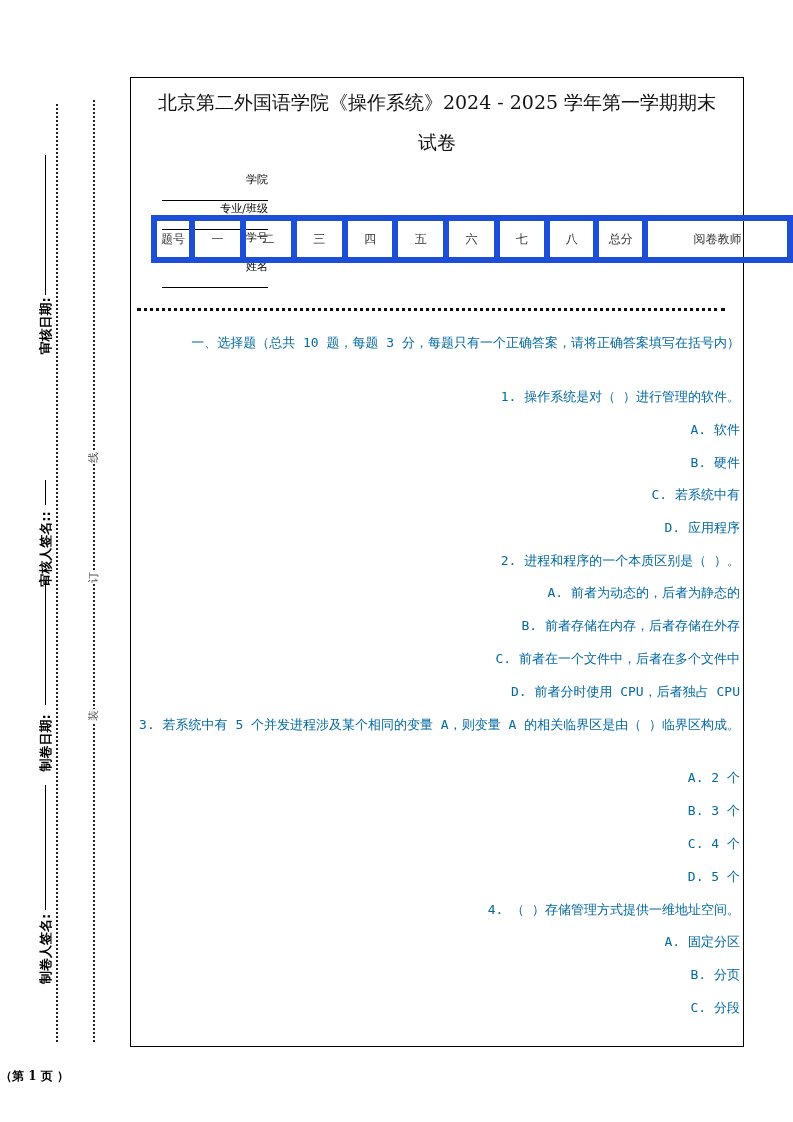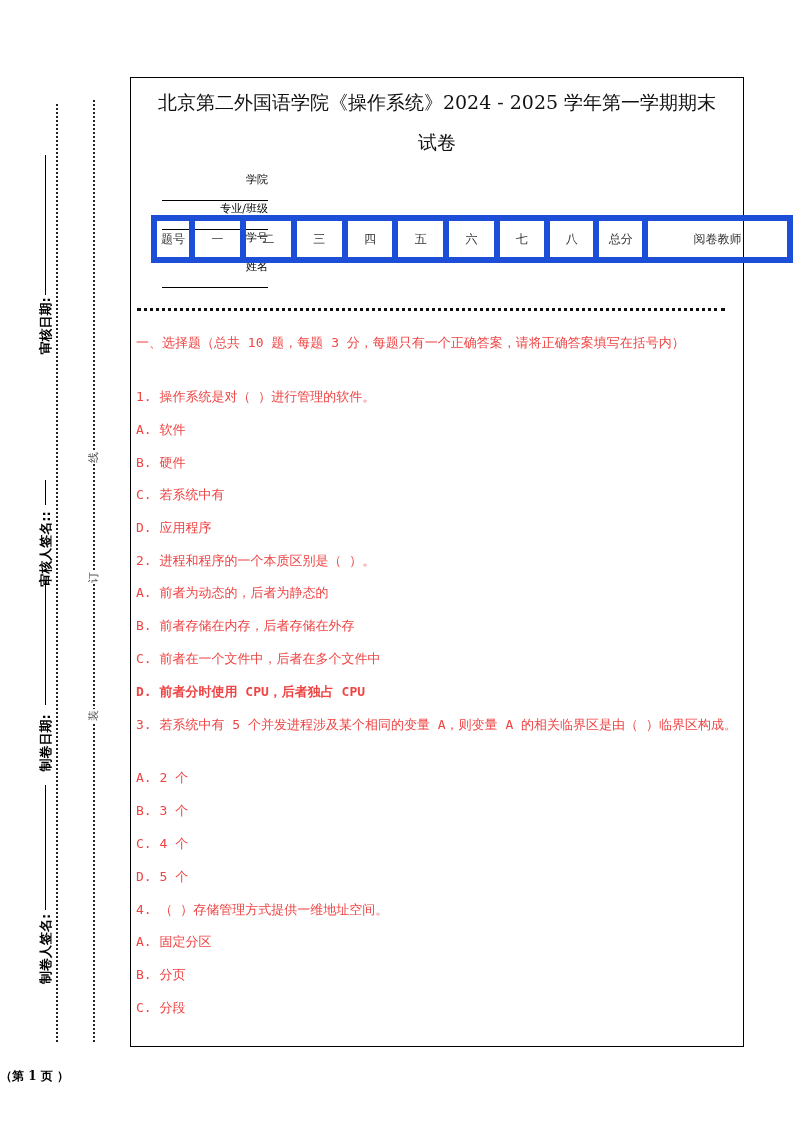--- a/index.html
+++ b/index.html
@@ -14,21 +14,21 @@
                font-family:"DejaVu Serif", serif; background:#fff; padding:0 1px; }
   
   .frame { position:absolute; left:130px; top:77px; width:614px; height:970px; border:1px solid #000; box-sizing:border-box; }
   .title { position:absolute; left:130px; width:614px; text-align:center; font-family:"DejaVu Serif", serif; font-size:19px; color:#111; }
   .info { position:absolute; left:162px; top:172px; font-family:"DejaVu Serif", serif; font-size:11px; display:flex; align-items:flex-end;flex-direction:column; }
   .info .lbl { white-space:nowrap; }
   .info .uline { border-bottom:1px solid #000; height:13px; display:inline-block; }
   table.score { position:absolute; left:151px; top:215px; border-collapse:collapse; font-family:"DejaVu Sans", sans-serif; font-size:12px; color:#333; }
   table.score td { border:6px solid #1d4ed8; text-align:center; vertical-align:middle; padding:0; }
   .hdots { position:absolute; left:137px; top:308px; width:588px; border-top:3px dotted #111; }
-  .body-text { position:absolute; left:136px; width:604px; font-family:"DejaVu Sans Mono", monospace; font-size:13px; line-height:20px; color:#ef4444; }
+  .body-text { position:absolute; left:136px; width:604px; font-family:"DejaVu Sans Mono", monospace; font-size:13px; line-height:20px; color:#0369a1;text-align:right; }
   .footer { position:absolute; top:1068px; left:0; width:793px; text-align:left; font-weight:bold; font-size:12px; font-family:"DejaVu Serif", serif; }
 </style>
 </head>
 <body>
 
 <div>
   <div class="vdots" style="left:56px; top:104px; height:938px;"></div>
   <div class="vdots" style="left:93px; top:100px; height:942px;"></div>
 
   <div class="vline" style="left:45px; top:155px; height:140px;"></div>
@@ -87,21 +87,21 @@
 <div class="body-text" style="top:387px;">1. 操作系统是对（   ）进行管理的软件。</div>
 <div class="body-text" style="top:420px;">A. 软件</div>
 <div class="body-text" style="top:453px;">B. 硬件</div>
 <div class="body-text" style="top:485px;">C. 若系统中有</div>
 <div class="body-text" style="top:518px;">D. 应用程序</div>
 
 <div class="body-text" style="top:551px;">2. 进程和程序的一个本质区别是（   ）。</div>
 <div class="body-text" style="top:583px;">A. 前者为动态的，后者为静态的</div>
 <div class="body-text" style="top:616px;">B. 前者存储在内存，后者存储在外存</div>
 <div class="body-text" style="top:649px;">C. 前者在一个文件中，后者在多个文件中</div>
-<div class="body-text" style="top:682px;font-weight:bold;">D. 前者分时使用 CPU，后者独占 CPU</div>
+<div class="body-text" style="top:682px;">D. 前者分时使用 CPU，后者独占 CPU</div>
 
 <div class="body-text" style="top:715px;">3. 若系统中有 5 个并发进程涉及某个相同的变量 A，则变量 A 的相关临界区是由（   ）临界区构成。</div>
 <div class="body-text" style="top:768px;">A. 2 个</div>
 <div class="body-text" style="top:801px;">B. 3 个</div>
 <div class="body-text" style="top:834px;">C. 4 个</div>
 <div class="body-text" style="top:867px;">D. 5 个</div>
 
 <div class="body-text" style="top:900px;">4. （   ）存储管理方式提供一维地址空间。</div>
 <div class="body-text" style="top:932px;">A. 固定分区</div>
 <div class="body-text" style="top:965px;">B. 分页</div>

